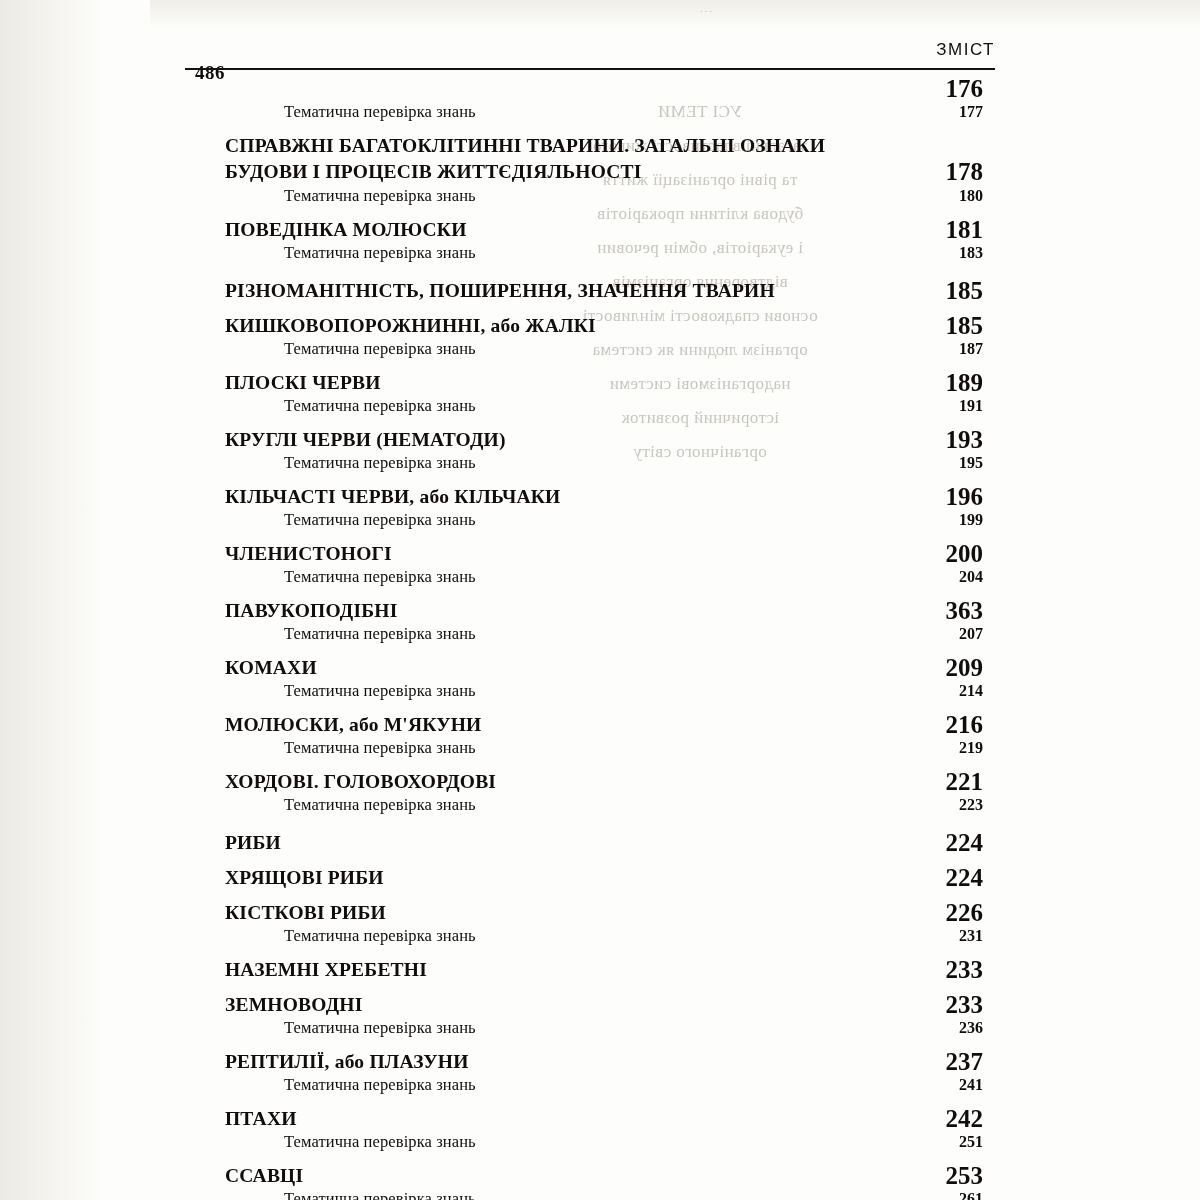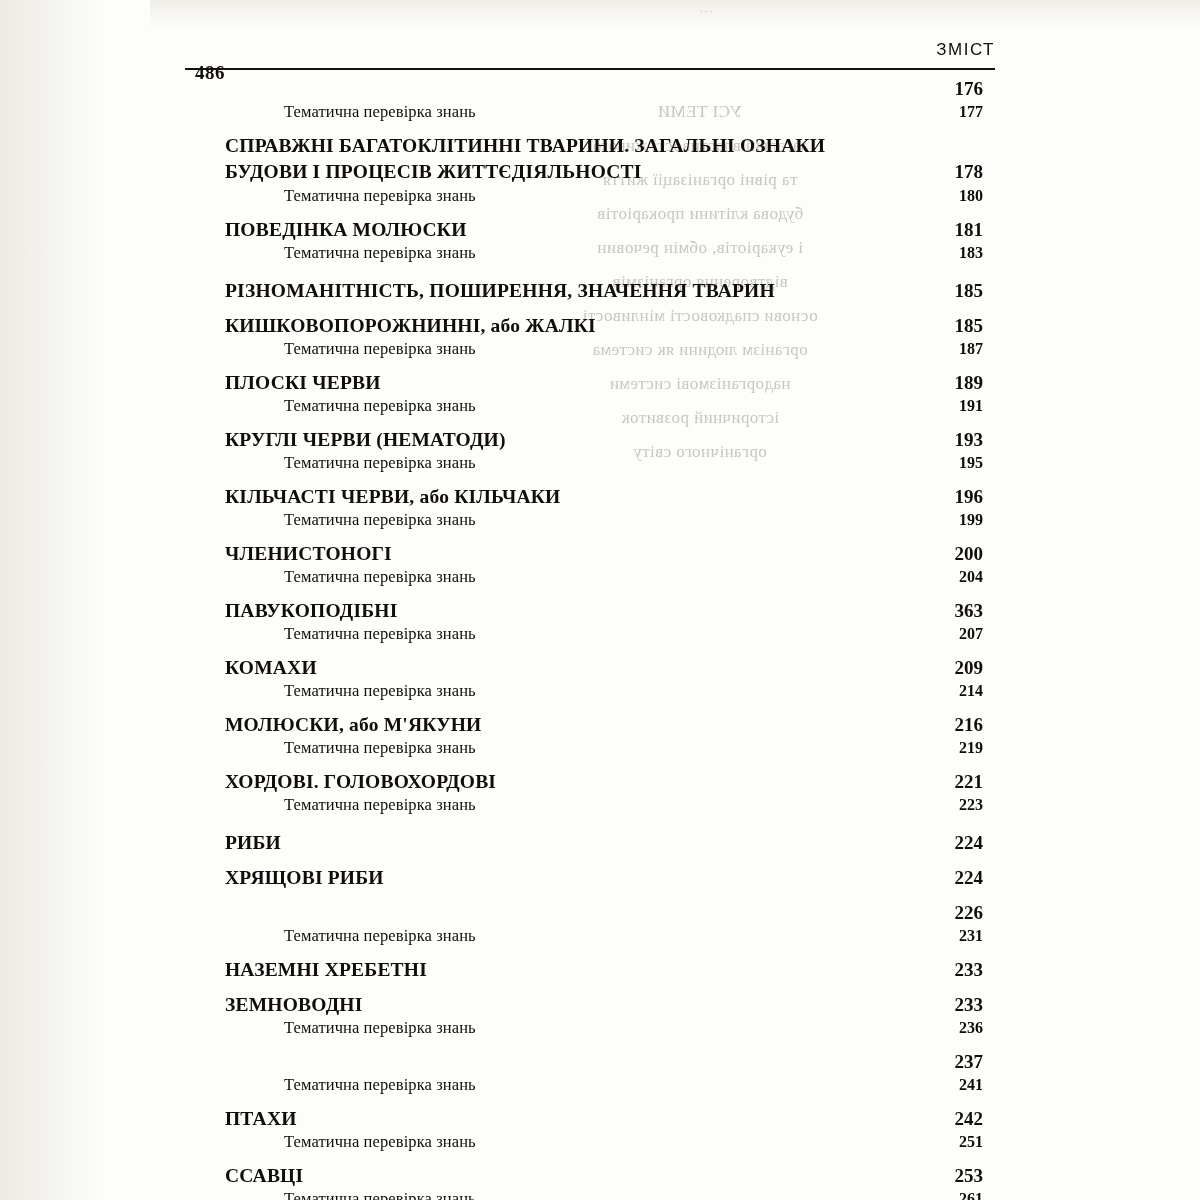--- a/index.html
+++ b/index.html
@@ -99,21 +99,21 @@
     margin-left: 44px;
   }
   .entry .page-no {
     position: absolute;
     right: 12px;
     top: 0;
     width: 60px;
     text-align: right;
     font-family: "Liberation Serif", serif;
     font-weight: bold;
-    font-size: 19px;
+    font-size: 25px;
     line-height: 25px;
   }
   .entry.sub .page-no {
     font-size: 16px;
     line-height: 22px;
   }
   .entry.sub { min-height: 22px; }
   .spacer-10 { height: 10px; }
   .spacer-14 { height: 14px; }
   .tiny-top {
@@ -315,20 +315,21 @@
     <div class="spacer-10"></div>
 
     <div class="entry">
       <div class="title">ХРЯЩОВІ РИБИ</div>
       <div class="page-no">224</div>
     </div>
 
     <div class="spacer-10"></div>
 
     <div class="entry">
+      <div class="title">КІСТКОВІ РИБИ</div>
       <div class="page-no">226</div>
     </div>
     <div class="entry sub">
       <div class="title">Тематична перевірка знань</div>
       <div class="page-no">231</div>
     </div>
 
     <div class="spacer-10"></div>
 
     <div class="entry">
@@ -343,20 +344,21 @@
       <div class="page-no">233</div>
     </div>
     <div class="entry sub">
       <div class="title">Тематична перевірка знань</div>
       <div class="page-no">236</div>
     </div>
 
     <div class="spacer-10"></div>
 
     <div class="entry">
+      <div class="title">РЕПТИЛІЇ, або ПЛАЗУНИ</div>
       <div class="page-no">237</div>
     </div>
     <div class="entry sub">
       <div class="title">Тематична перевірка знань</div>
       <div class="page-no">241</div>
     </div>
 
     <div class="spacer-10"></div>
 
     <div class="entry">

